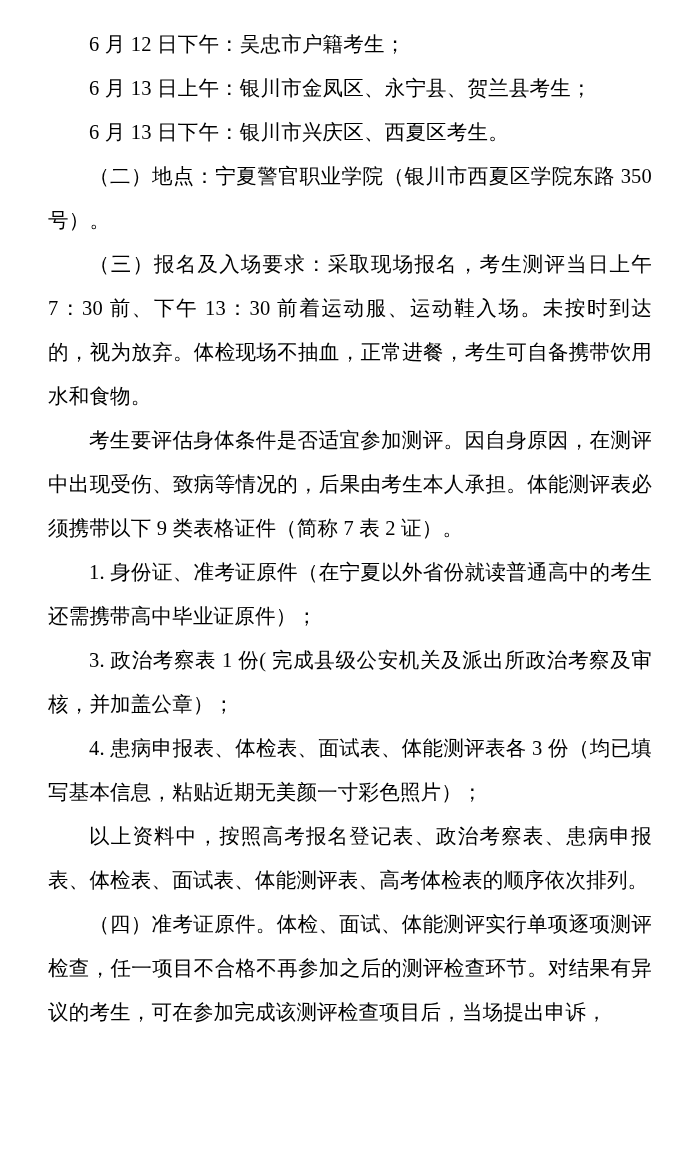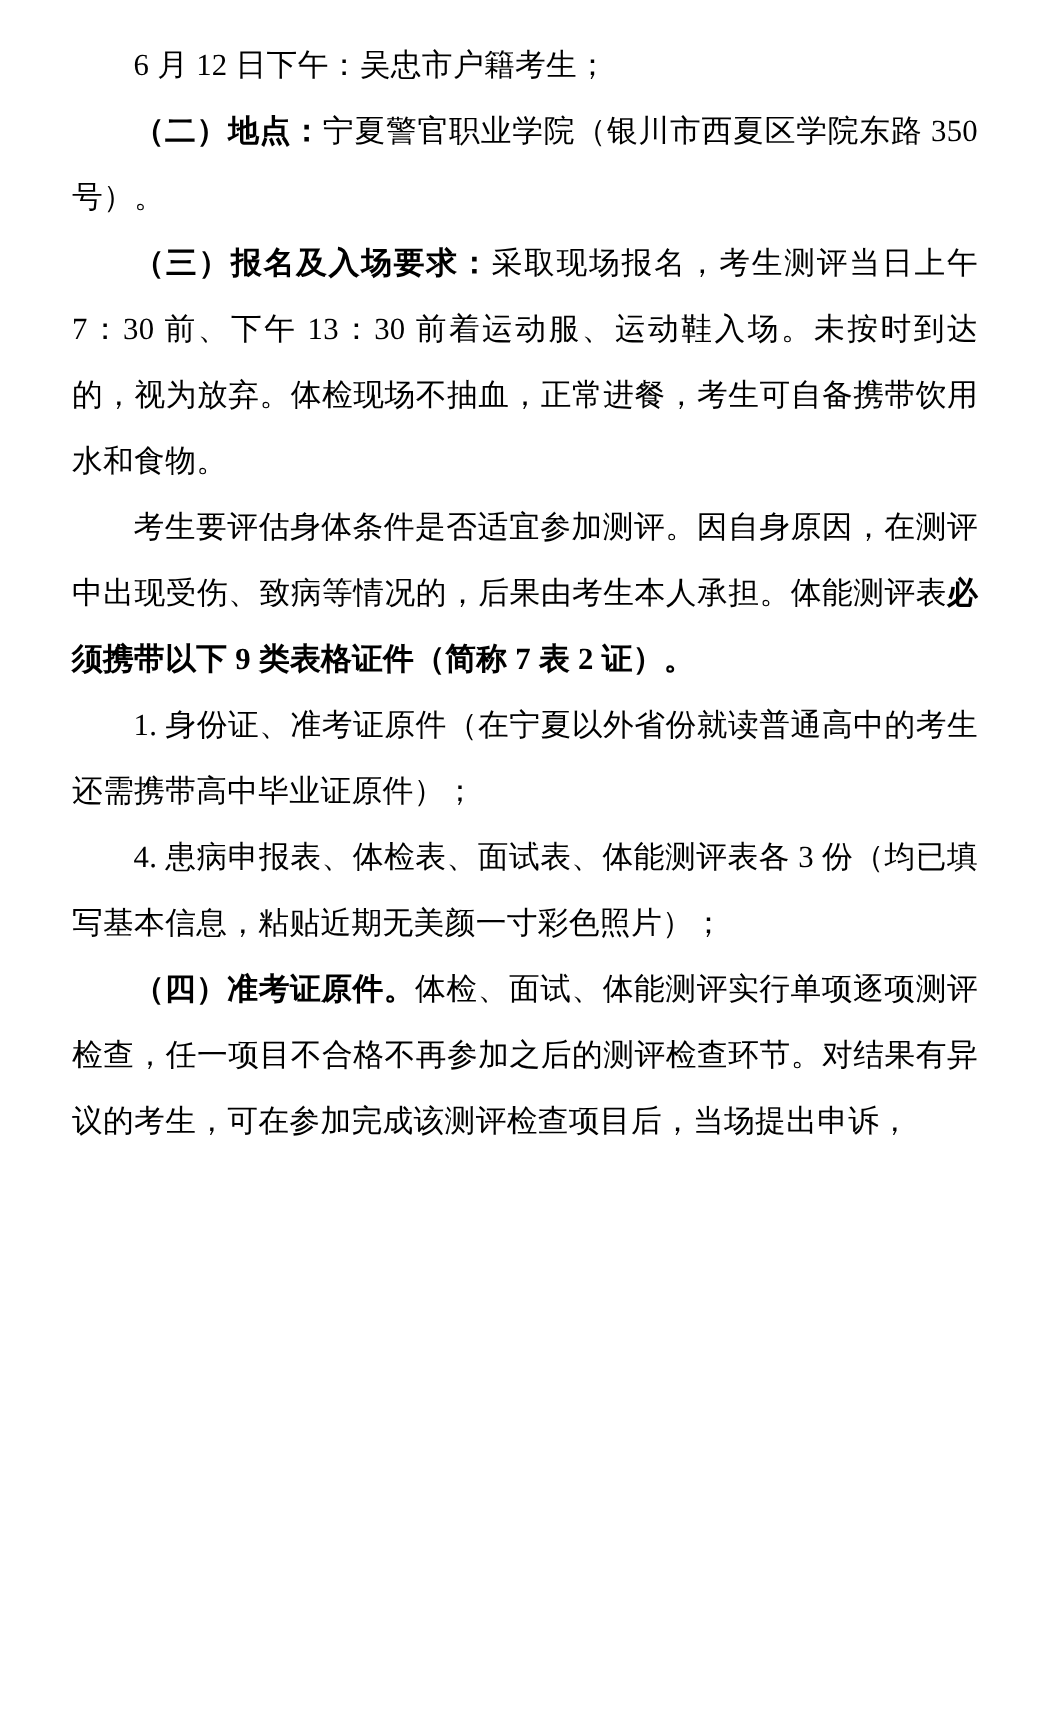--- a/index.html
+++ b/index.html
@@ -26,54 +26,66 @@
     line-height: 44px;
     text-align: justify;
     text-justify: inter-ideograph;
     margin: 0;
     letter-spacing: 0.2px;
   }
   .indent {
     text-indent: 41px;
   }
   .bold {
-    font-weight: bold;
+    font-weight: normal;
   }
 </style>
 </head>
 <body>
 
 <div class="page">
 
   <p class="para indent">
     <span>6 月 12 日下午：吴忠市户籍考生；</span>
   </p>
 
+  <p class="para indent">
+    <span>6 月 13 日上午：银川市金凤区、永宁县、贺兰县考生；</span>
+  </p>
 
+  <p class="para indent">
+    <span>6 月 13 日下午：银川市兴庆区、西夏区考生。</span>
+  </p>
 
   <p class="para indent">
     <span class="bold">（二）地点：</span><span>宁夏警官职业学院（银川市西夏区学院东路 350 号）。</span>
   </p>
 
   <p class="para indent">
     <span class="bold">（三）报名及入场要求：</span><span>采取现场报名，考生测评当日上午 7：30 前、下午 13：30 前着运动服、运动鞋入场。未按时到达的，视为放弃。体检现场不抽血，正常进餐，考生可自备携带饮用水和食物。</span>
   </p>
 
   <p class="para indent">
     <span>考生要评估身体条件是否适宜参加测评。因自身原因，在测评中出现受伤、致病等情况的，后果由考生本人承担。体能测评表</span><span class="bold">必须携带以下 9 类表格证件（简称 7 表 2 证）。</span>
   </p>
 
   <p class="para indent">
     <span>1. 身份证、准考证原件（在宁夏以外省份就读普通高中的考生还需携带高中毕业证原件）；</span>
   </p>
 
 
+  <p class="para indent">
+    <span>3. 政治考察表 1 份( 完成县级公安机关及派出所政治考察及审核，并加盖公章）；</span>
+  </p>
 
   <p class="para indent">
     <span>4. 患病申报表、体检表、面试表、体能测评表各 3 份（均已填写基本信息，粘贴近期无美颜一寸彩色照片）；</span>
   </p>
 
+  <p class="para indent">
+    <span>以上资料中，按照高考报名登记表、政治考察表、患病申报表、体检表、面试表、体能测评表、高考体检表的顺序依次排列。</span>
+  </p>
 
   <p class="para indent">
     <span class="bold">（四）准考证原件。</span><span>体检、面试、体能测评实行单项逐项测评检查，任一项目不合格不再参加之后的测评检查环节。对结果有异议的考生，可在参加完成该测评检查项目后，当场提出申诉，</span>
   </p>
 
 </div>
 
 </body></html>

